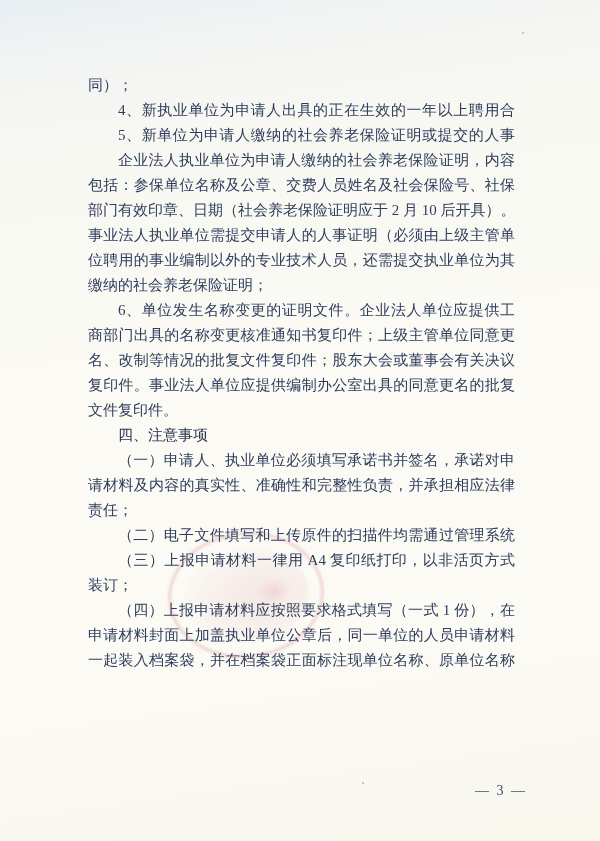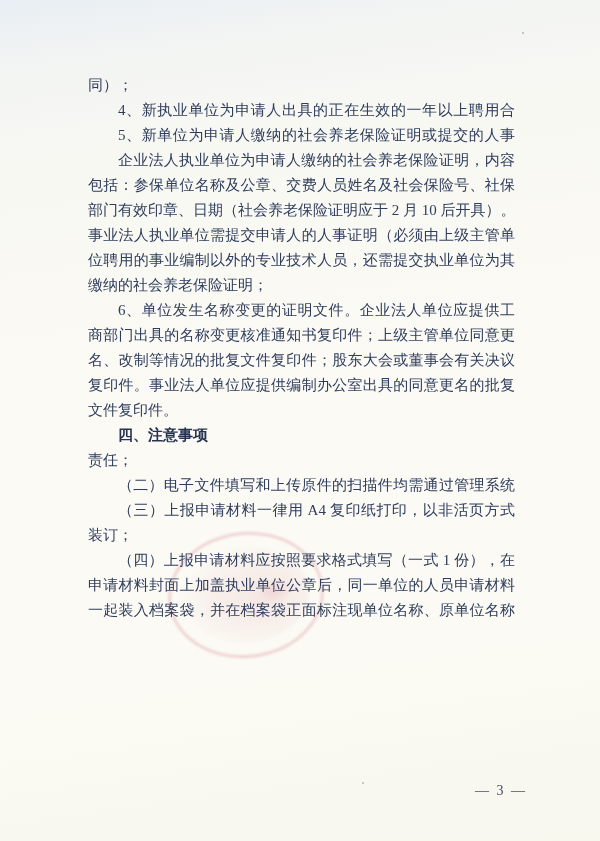--- a/index.html
+++ b/index.html
@@ -65,21 +65,21 @@
     height: 25px;
     white-space: nowrap;
   }
   .ln.ind { padding-left: 30px; }
   .ln.j {
     text-align: justify;
     text-align-last: justify;
     text-justify: inter-ideograph;
   }
   .ln.heading {
-    font-weight: bold;
+    font-weight: normal;
     color: #263350;
   }
 
   .pagenum {
     position: absolute;
     top: 783px;
     right: 73px;
     font-size: 14px;
     letter-spacing: 2px;
     color: #414d66;
@@ -112,20 +112,22 @@
     <div class="ln j">部门有效印章、日期（社会养老保险证明应于 2 月 10 后开具）。</div>
     <div class="ln j">事业法人执业单位需提交申请人的人事证明（必须由上级主管单</div>
     <div class="ln j">位聘用的事业编制以外的专业技术人员，还需提交执业单位为其</div>
     <div class="ln">缴纳的社会养老保险证明；</div>
     <div class="ln ind j">6、单位发生名称变更的证明文件。企业法人单位应提供工</div>
     <div class="ln j">商部门出具的名称变更核准通知书复印件；上级主管单位同意更</div>
     <div class="ln j">名、改制等情况的批复文件复印件；股东大会或董事会有关决议</div>
     <div class="ln j">复印件。事业法人单位应提供编制办公室出具的同意更名的批复</div>
     <div class="ln">文件复印件。</div>
     <div class="ln ind heading">四、注意事项</div>
+    <div class="ln ind j">（一）申请人、执业单位必须填写承诺书并签名，承诺对申</div>
+    <div class="ln j">请材料及内容的真实性、准确性和完整性负责，并承担相应法律</div>
     <div class="ln">责任；</div>
     <div class="ln ind j">（二）电子文件填写和上传原件的扫描件均需通过管理系统</div>
     <div class="ln ind j">（三）上报申请材料一律用 A4 复印纸打印，以非活页方式</div>
     <div class="ln">装订；</div>
     <div class="ln ind j">（四）上报申请材料应按照要求格式填写（一式 1 份），在</div>
     <div class="ln j">申请材料封面上加盖执业单位公章后，同一单位的人员申请材料</div>
     <div class="ln j">一起装入档案袋，并在档案袋正面标注现单位名称、原单位名称</div>
   </div>
 
   <div class="pagenum">— 3 —</div>

